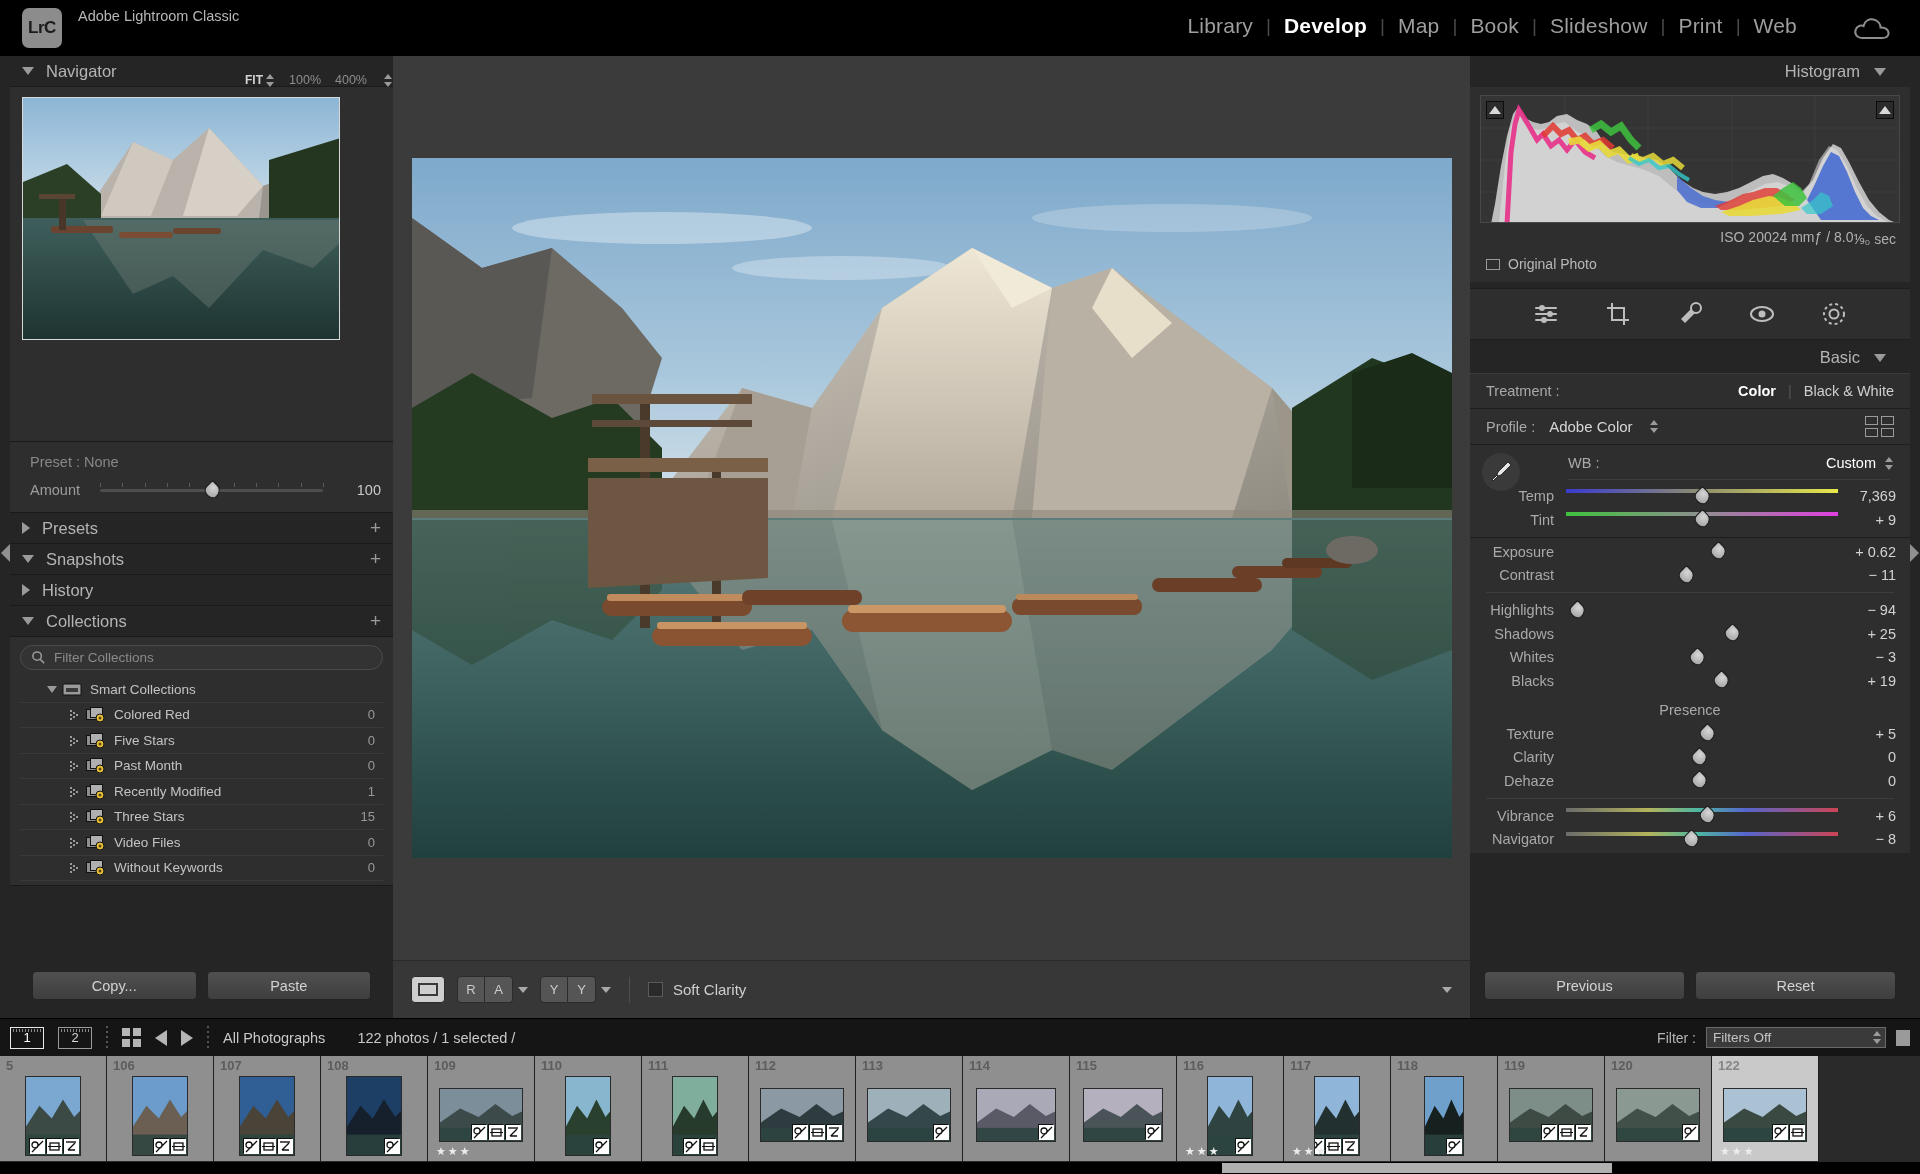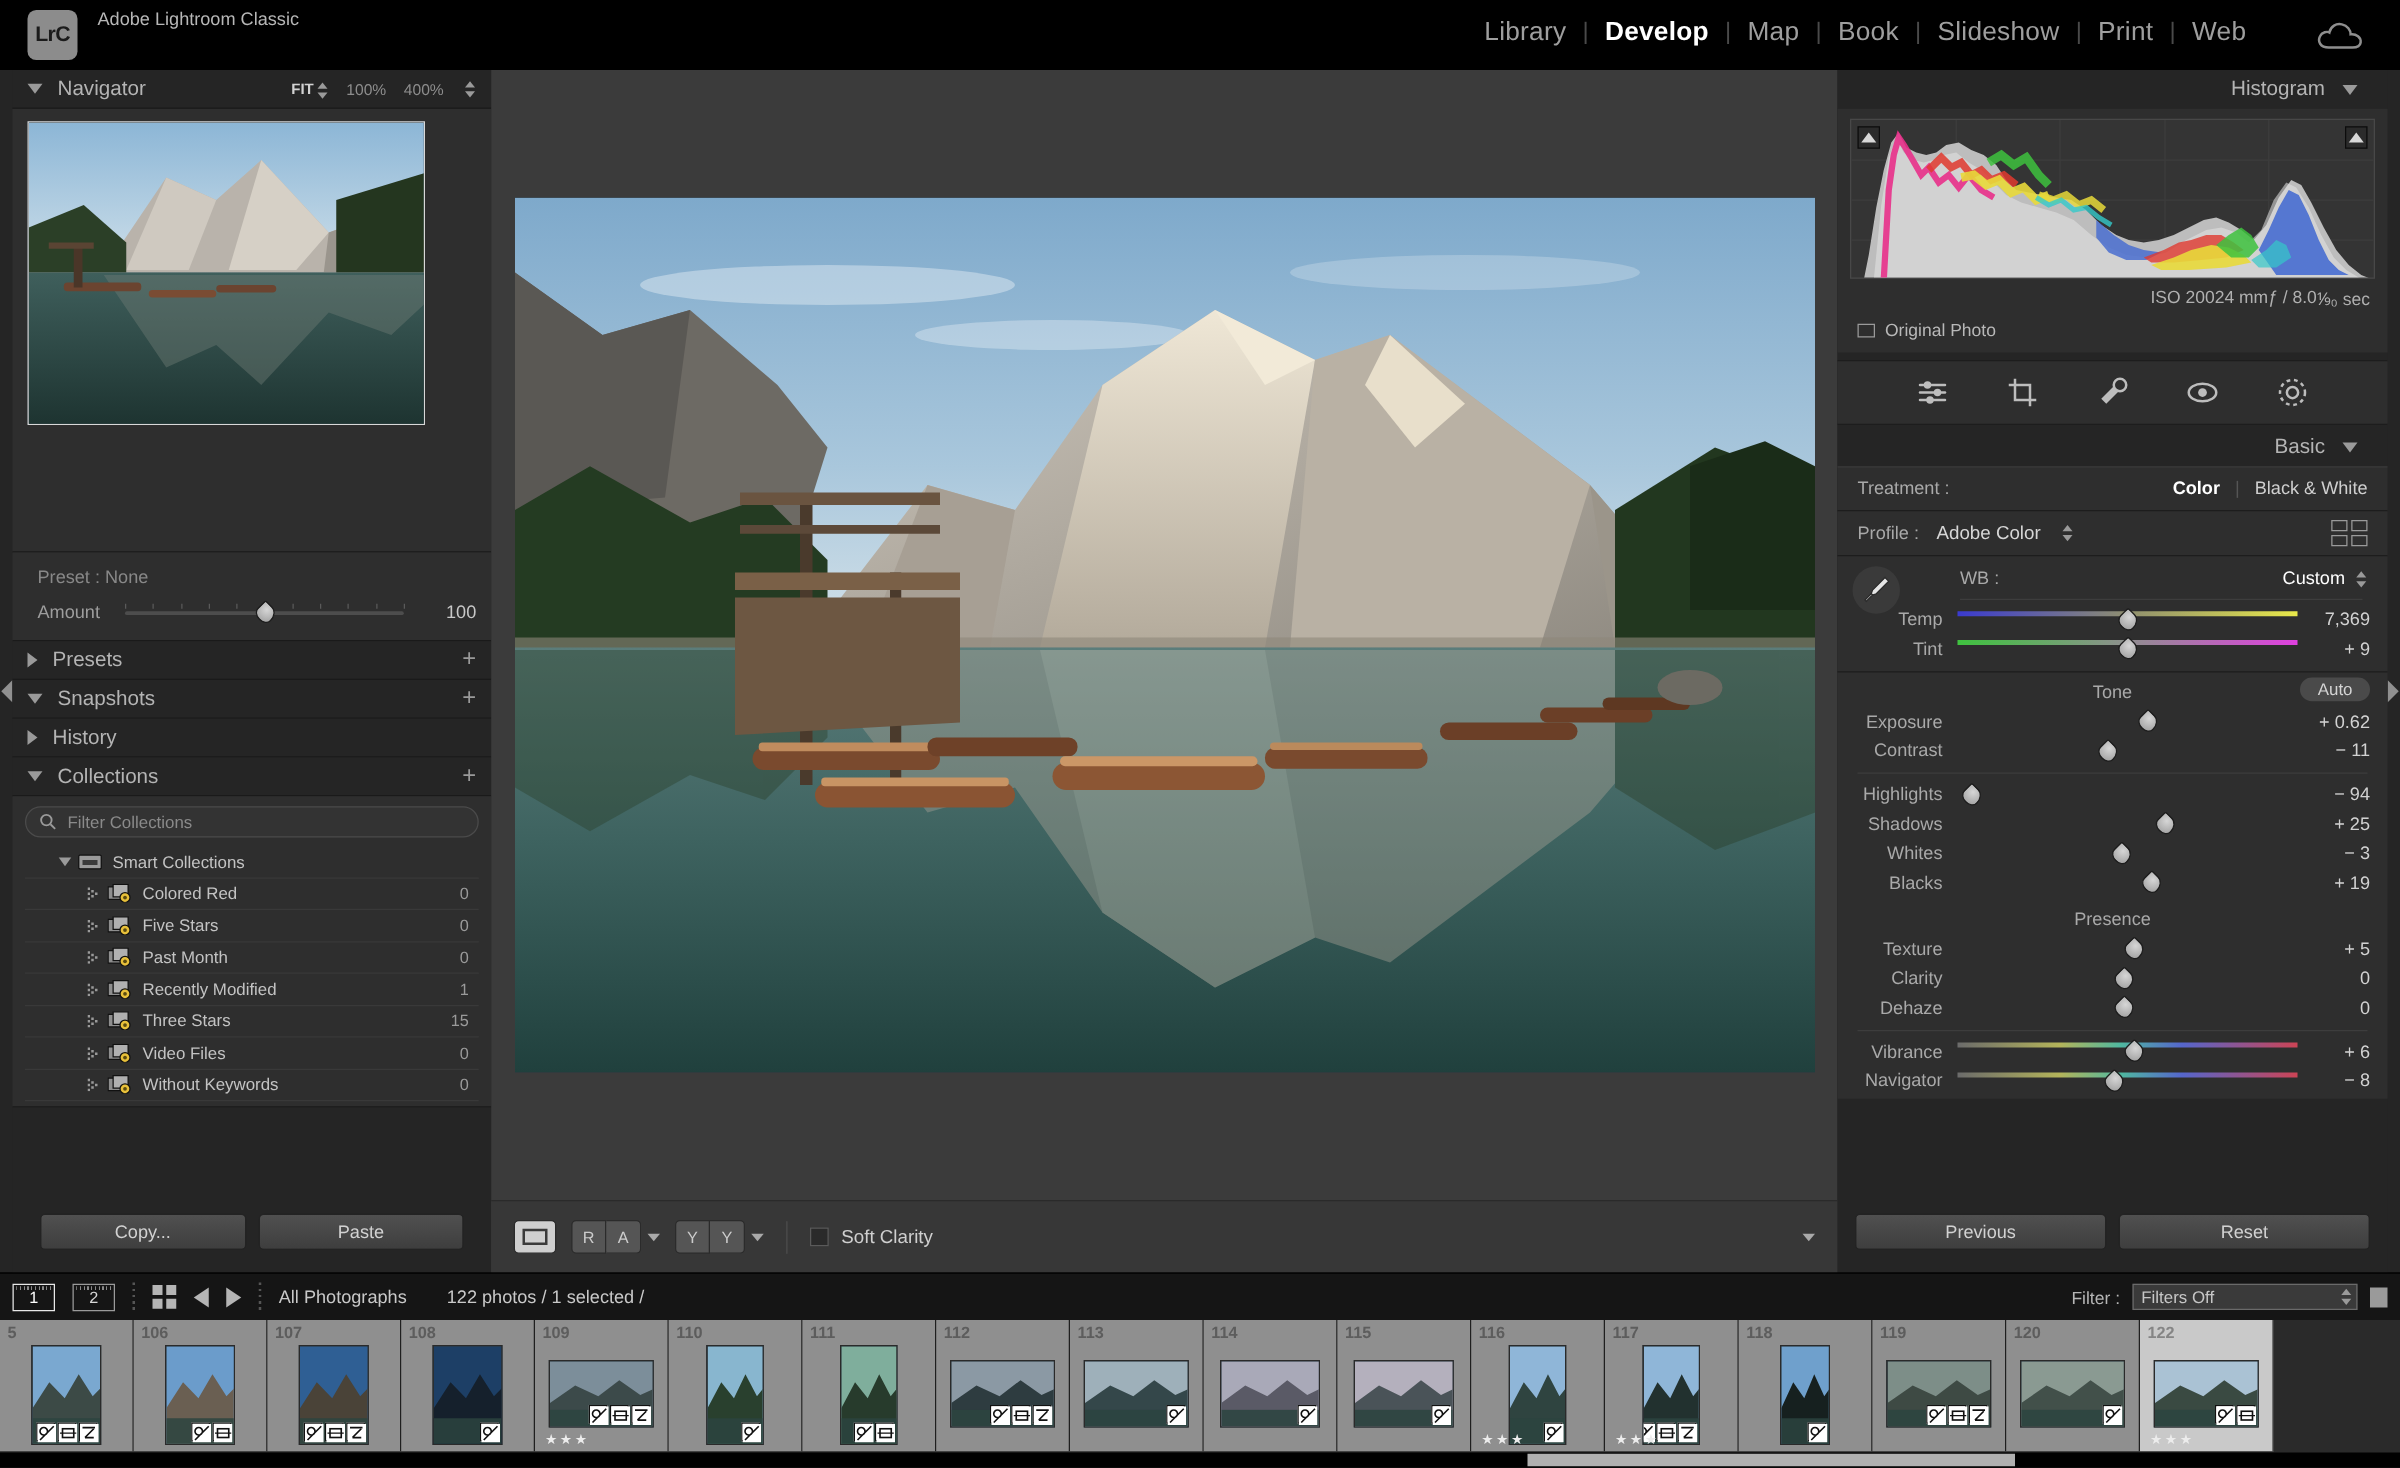--- a/index.html
+++ b/index.html
@@ -59,21 +59,21 @@
     background: #252525;
     cursor: pointer;
   }
   .tri {
     width: 0; height: 0; margin-right: 12px;
   }
   .tri.down { border-left: 6px solid transparent; border-right: 6px solid transparent; border-top: 8px solid #9a9a9a; }
   .tri.right { border-top: 6px solid transparent; border-bottom: 6px solid transparent; border-left: 8px solid #9a9a9a; }
 
   .nav-header { justify-content: flex-start; position: relative; }
-  .nav-zooms { position: absolute; right: 12px; top: 0; height: 31px; display: flex; align-items: center; gap: 14px; font-size: 12.5px; color: #8d8d8d;}
+  .nav-zooms { position: absolute; right: 0; top: 0; height: 31px; display: flex; align-items: flex-end; gap: 14px; font-size: 12.5px; color: #8d8d8d;}
   .nav-zooms .fit { color: #d2d2d2; font-weight: bold; font-size: 12px;}
   .stepper { display:inline-block; width: 9px; height: 13px; position: relative; margin-left:3px; vertical-align: middle;}
   .stepper::before, .stepper::after {
     content:""; position:absolute; left:0; width:0;height:0;
     border-left:4px solid transparent;border-right:4px solid transparent;
   }
   .stepper::before { top:0; border-bottom: 5px solid #9a9a9a; }
   .stepper::after { bottom:0; border-top: 5px solid #9a9a9a; }
 
   .navigator-body {
@@ -879,24 +879,20 @@
                 <div class="sl">
                   <div class="ticks"><i style="left:0%"></i><i style="left:12.5%"></i><i style="left:25%"></i><i style="left:37.5%"></i><i style="left:50%"></i><i style="left:62.5%"></i><i style="left:75%"></i><i style="left:87.5%"></i><i style="left:100%"></i></div>
                   <div class="line grad-tint" style="height:4px;top:5px;"></div>
                   <div class="knob" style="left:50%"></div>
                 </div>
                 <div class="num">+ 9</div>
               </div>
             </div>
         </div>
 
-        <div class="sec-title">
-          <span>Tone</span>
-          <span class="auto-btn">Auto</span>
-        </div>
         <div id="tone-sliders-1">
             <div class="srow">
               <div class="lbl">Exposure</div>
               <div class="sl">
                 <div class="line" style=""></div>
                 <div class="knob" style="left:56%"></div>
               </div>
               <div class="num">+ 0.62</div>
             </div>
             <div class="srow">

